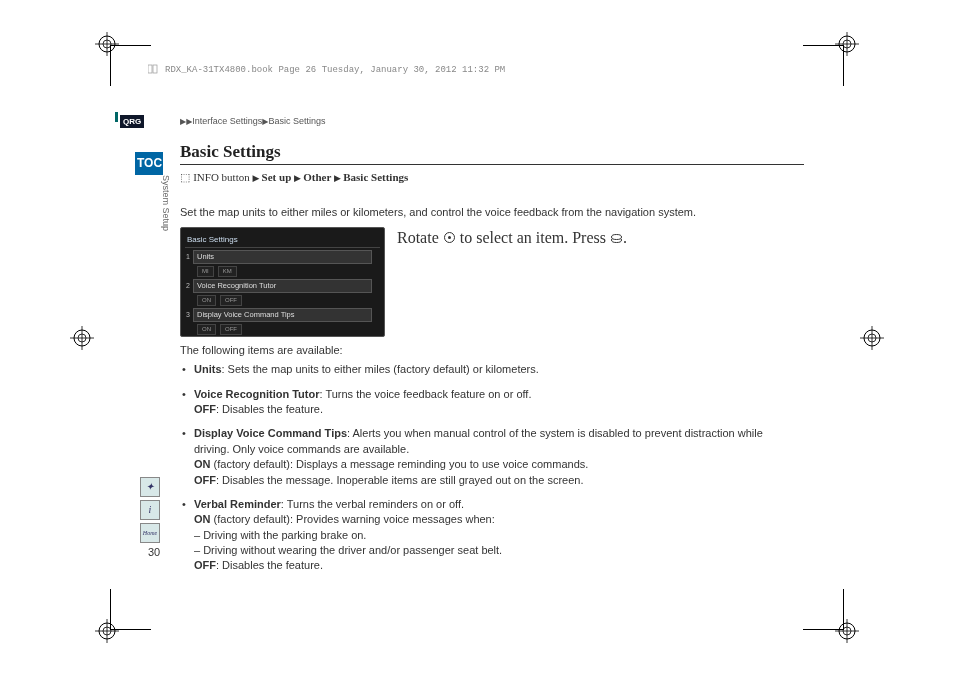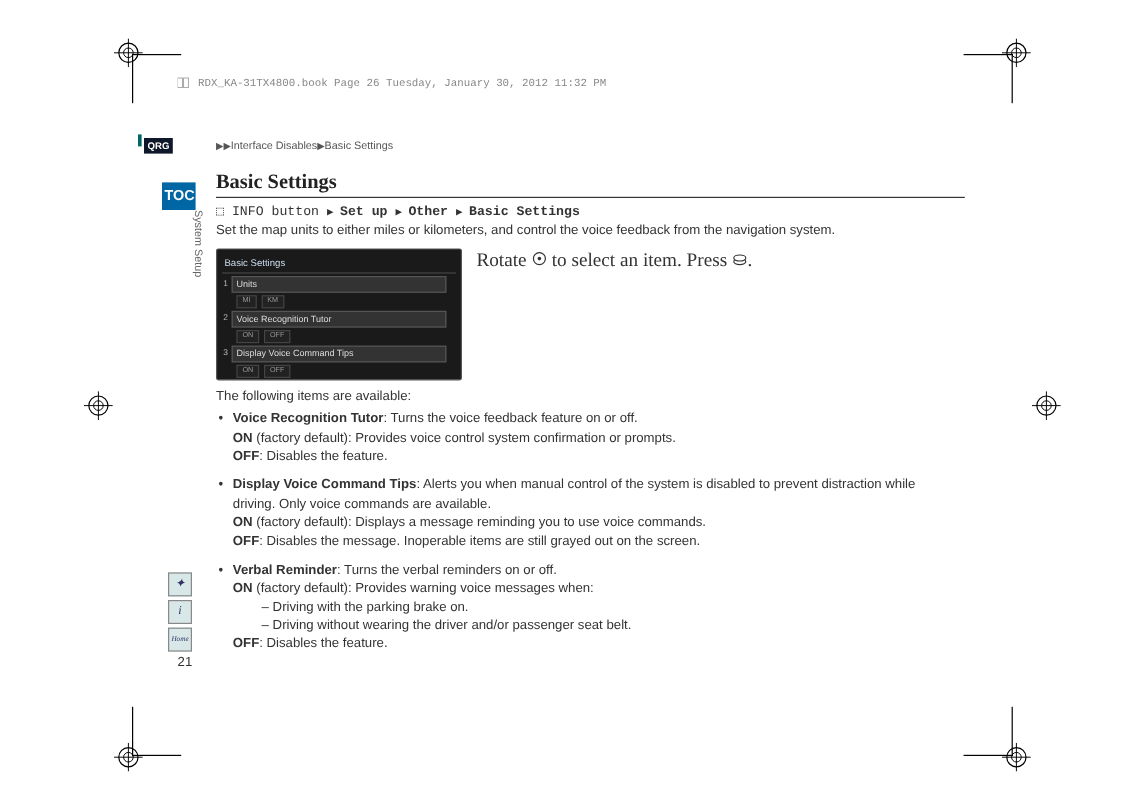--- a/index.html
+++ b/index.html
@@ -17,39 +17,39 @@
 .header-info{position:absolute;left:165px;top:64px;font-family:'Courier New',monospace;font-size:9px;color:#888}
 .header-icon{position:absolute;left:148px;top:62px;width:10px;height:10px}
 .breadcrumb{position:absolute;left:180px;top:115px;font-size:9px;color:#555;font-family:Arial,sans-serif}
 .breadcrumb .tri{color:#555;font-size:8px}
 .qrg-badge{position:absolute;left:120px;top:115px;background:#0f172a;color:#fff;font-family:Arial,sans-serif;font-size:8px;padding:1px 3px;font-weight:bold}
 .toc-badge{position:absolute;left:135px;top:152px;background:#0066a4;color:#fff;font-family:Arial,sans-serif;font-size:12px;font-weight:bold;padding:3px 2px;width:24px;text-align:right}
 .side-label{position:absolute;left:159px;top:175px;font-size:9px;color:#666;writing-mode:vertical-rl;font-family:Arial,sans-serif}
 h1{position:absolute;left:180px;top:140px;margin:0;font-size:17px;font-weight:bold;color:#222}
 .title-underline{position:absolute;left:180px;top:164px;right:150px;height:1px;background:#333}
 .content{position:absolute;left:180px;top:170px;right:170px}
-.nav-path{font-size:11px;margin-bottom:0;font-family:Liberation Mono, monospace}
+.nav-path{font-size:11px;margin-bottom:20px;font-family:Liberation Serif, serif}
 .nav-path .tri{font-size:9px;color:#333}
 .intro{font-size:11px;margin-bottom:6px;font-family:Liberation Sans, sans-serif}
 .screenshot-row{display:flex;gap:12px;align-items:flex-start;margin-bottom:6px}
 .device-shot{width:195px;height:100px;background:#1a1a1a;border:1px solid #555;border-radius:2px;padding:4px;position:relative;font-family:Arial,sans-serif}
 .ds-title{color:#cde;font-size:8px;padding:2px;border-bottom:1px solid #444}
 .ds-item{background:#333;border:1px solid #555;margin:2px 8px;padding:1px 3px;color:#ddd;font-size:7.5px;position:relative}
 .ds-sub{font-size:6px;color:#999;margin:0 0 2px 12px}
 .ds-sub span{background:#222;padding:0 4px;margin-right:4px;border:1px solid #444;display:inline-block}
 .ds-num{position:absolute;left:-8px;top:1px;color:#bbb;font-size:7px}
 .instruction{font-size:16px;font-family:Liberation Serif, serif}
 .icon-inline{display:inline-block;vertical-align:middle}
 .list-intro{font-size:11px;margin:4px 0;font-family:Arial,sans-serif}
 ul.items{list-style:none;padding:0;margin:0;font-family:Arial,sans-serif;font-size:11px}
 ul.items>li{padding-left:14px;position:relative;margin-bottom:9px}
 ul.items>li:before{content:"•";position:absolute;left:2px;top:0}
 .b{font-weight:bold}
 .sub-line{margin-left:0}
-.indent{margin-left:24px}
+.indent{margin-left:0}
 .left-icons{position:absolute;left:140px;top:477px;display:flex;flex-direction:column;gap:3px}
 .left-icons .ic{width:18px;height:18px;background:#d8e8e8;border:1px solid #888;display:flex;align-items:center;justify-content:center;font-size:10px;color:#336;font-style:italic;font-family:Georgia,serif}
 .page-num{position:absolute;left:148px;top:545px;font-size:11px;font-family:Arial,sans-serif}
 .bar-left{position:absolute;left:115px;top:112px;width:3px;height:10px;background:#006666}
 </style>
 </head>
 <body>
 
 <div class="reg-mark rm-tl">
     <svg viewBox="0 0 24 24">
@@ -106,21 +106,21 @@
 <div class="crop-mark cm-br"></div>
 
 <div class="header-icon"><svg viewBox="0 0 10 10">
       <rect x="0" y="1" width="4" height="8" fill="none" stroke="#999" stroke-width="0.7"></rect>
       <rect x="5" y="1" width="4" height="8" fill="none" stroke="#999" stroke-width="0.7"></rect>
     </svg></div>
 <div class="header-info">RDX_KA-31TX4800.book  Page 26  Tuesday, January 30, 2012  11:32 PM</div>
 
 <div class="bar-left"></div>
 <div class="breadcrumb">
-  <span class="tri">▶▶</span><span>Interface Disables</span><span class="tri">▶</span><span>Basic Settings</span>
+  <span class="tri">▶▶</span><span>Interface Settings</span><span class="tri">▶</span><span>Basic Settings</span>
 </div>
 
 <div class="qrg-badge">QRG</div>
 <div class="toc-badge">TOC</div>
 <div class="side-label">System Setup</div>
 
 <h1>Basic Settings</h1>
 <div class="title-underline"></div>
 
 <div class="content">
@@ -153,31 +153,32 @@
       <span>to select an item. Press</span>
       <span class="icon-inline"><svg width="13" height="13" viewBox="0 0 13 13">
             <ellipse cx="6.5" cy="9" rx="5" ry="2.5" fill="none" stroke="#333" stroke-width="1"></ellipse>
             <ellipse cx="6.5" cy="6" rx="5" ry="2.5" fill="#fff" stroke="#333" stroke-width="1"></ellipse>
           </svg></span><span>.</span>
     </div>
   </div>
 
   <div class="list-intro">The following items are available:</div>
   <ul class="items" id="items-list">
-      <li><span class="b">Voice Recognition Tutor</span>: Turns the voice feedback feature on or off.<div class="sub-line"><span class="b">ON</span> (factory default): Provides voice control system confirmation or prompts.</div><div class="sub-line"><span class="b">OFF</span>: Disables the feature.</div></li>
+      <li><span class="b">Units</span>: Sets the map units to either miles (factory default) or kilometers.</li>
+      <li><span class="b">Voice Recognition Tutor</span>: Turns the voice feedback feature on or off.<div class="sub-line"><span class="b">OFF</span>: Disables the feature.</div></li>
       <li><span class="b">Display Voice Command Tips</span>: Alerts you when manual control of the system is disabled to prevent distraction while driving. Only voice commands are available.<div class="sub-line"><span class="b">ON</span> (factory default): Displays a message reminding you to use voice commands.</div><div class="sub-line"><span class="b">OFF</span>: Disables the message. Inoperable items are still grayed out on the screen.</div></li>
       <li><span class="b">Verbal Reminder</span>: Turns the verbal reminders on or off.<div class="sub-line"><span class="b">ON</span> (factory default): Provides warning voice messages when:</div><div class="sub-line indent">– Driving with the parking brake on.</div><div class="sub-line indent">– Driving without wearing the driver and/or passenger seat belt.</div><div class="sub-line"><span class="b">OFF</span>: Disables the feature.</div></li>
     </ul>
 </div>
 
 <div class="left-icons">
   <div class="ic">
       <span>✦</span>
     </div>
   <div class="ic">
       <span>i</span>
     </div>
   <div class="ic" style="font-size:6px">
       <span>Home</span>
     </div>
 </div>
 
-<div class="page-num">21</div>
+<div class="page-num">30</div>
 
 </body></html>

